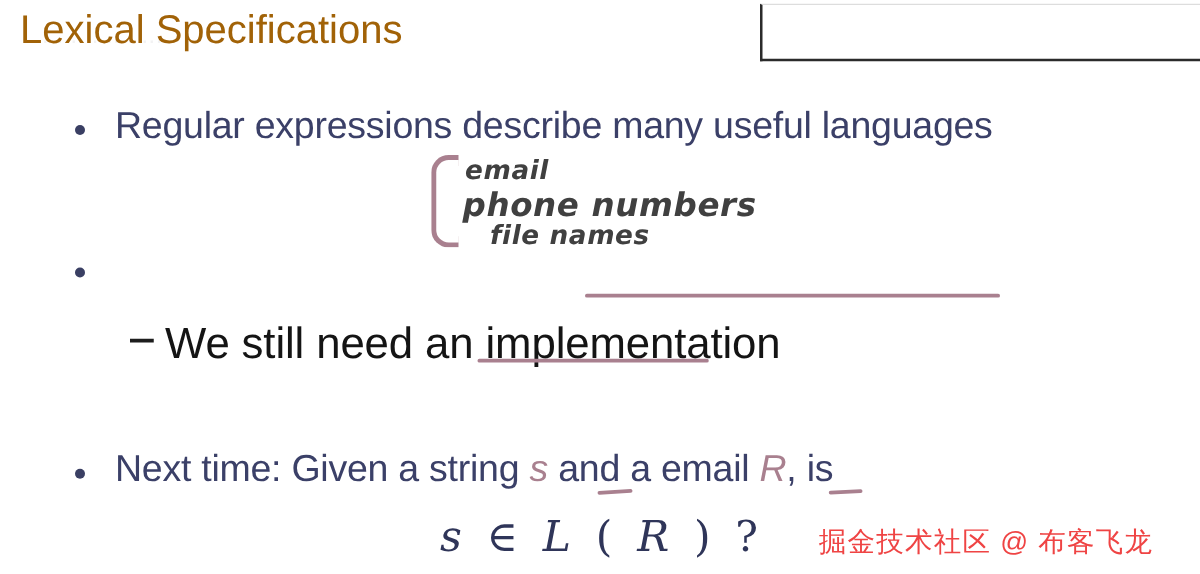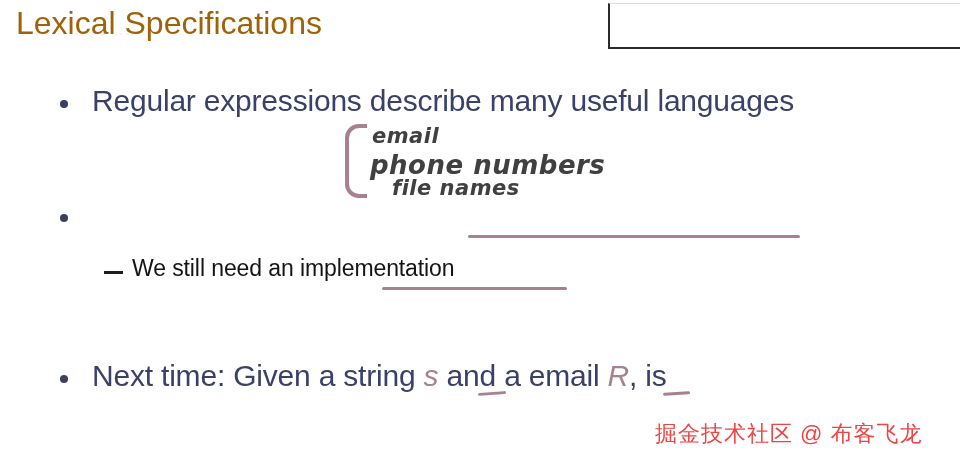--- a/index.html
+++ b/index.html
@@ -69,21 +69,21 @@
     background: #1d1d1d;
   }
   .navy {
     color: #3b4068;
     font-size: 30px;
     letter-spacing: -0.2px;
     text-align: center;
   }
   .dark {
     color: #141414;
-    font-size: 23px;
+    font-size: 35px;
     letter-spacing: -0.1px;
   }
 
   
   .pen-underline {
     position: absolute;
     background: #a9808f;
     height: 2.5px;
     border-radius: 2px;
   }
@@ -166,16 +166,25 @@
   </div>
   <div class="pen-underline" style="left:382px; top:287px; width:185px;"></div>
 
   <div class="bullet-dot" style="left:60px; top:375px;"></div>
   <div class="bullet-row navy" style="left:92px; top:359px;">
     <span>Next time: Given a string </span><span class="pen-letter">s</span><span> and a email </span><span class="pen-letter">R</span><span>, is</span>
   </div>
   <div class="pen-underline" style="left:478px; top:392px; width:28px; transform:rotate(-4deg);"></div>
   <div class="pen-underline" style="left:663px; top:392px; width:27px; transform:rotate(-3deg);"></div>
 
+  <div id="formula">
+    <span class="ital">s</span><span class="sp"></span>
+    <span>∈</span><span class="sp"></span>
+    <span class="ital">L</span><span class="sp"></span>
+    <span>(</span><span class="sp"></span>
+    <span class="ital">R</span><span class="sp"></span>
+    <span>)</span><span class="sp"></span>
+    <span>?</span>
+  </div>
 
   <div id="watermark">掘金技术社区 @ 布客飞龙</div>
 
 </div>
 
 </body></html>

